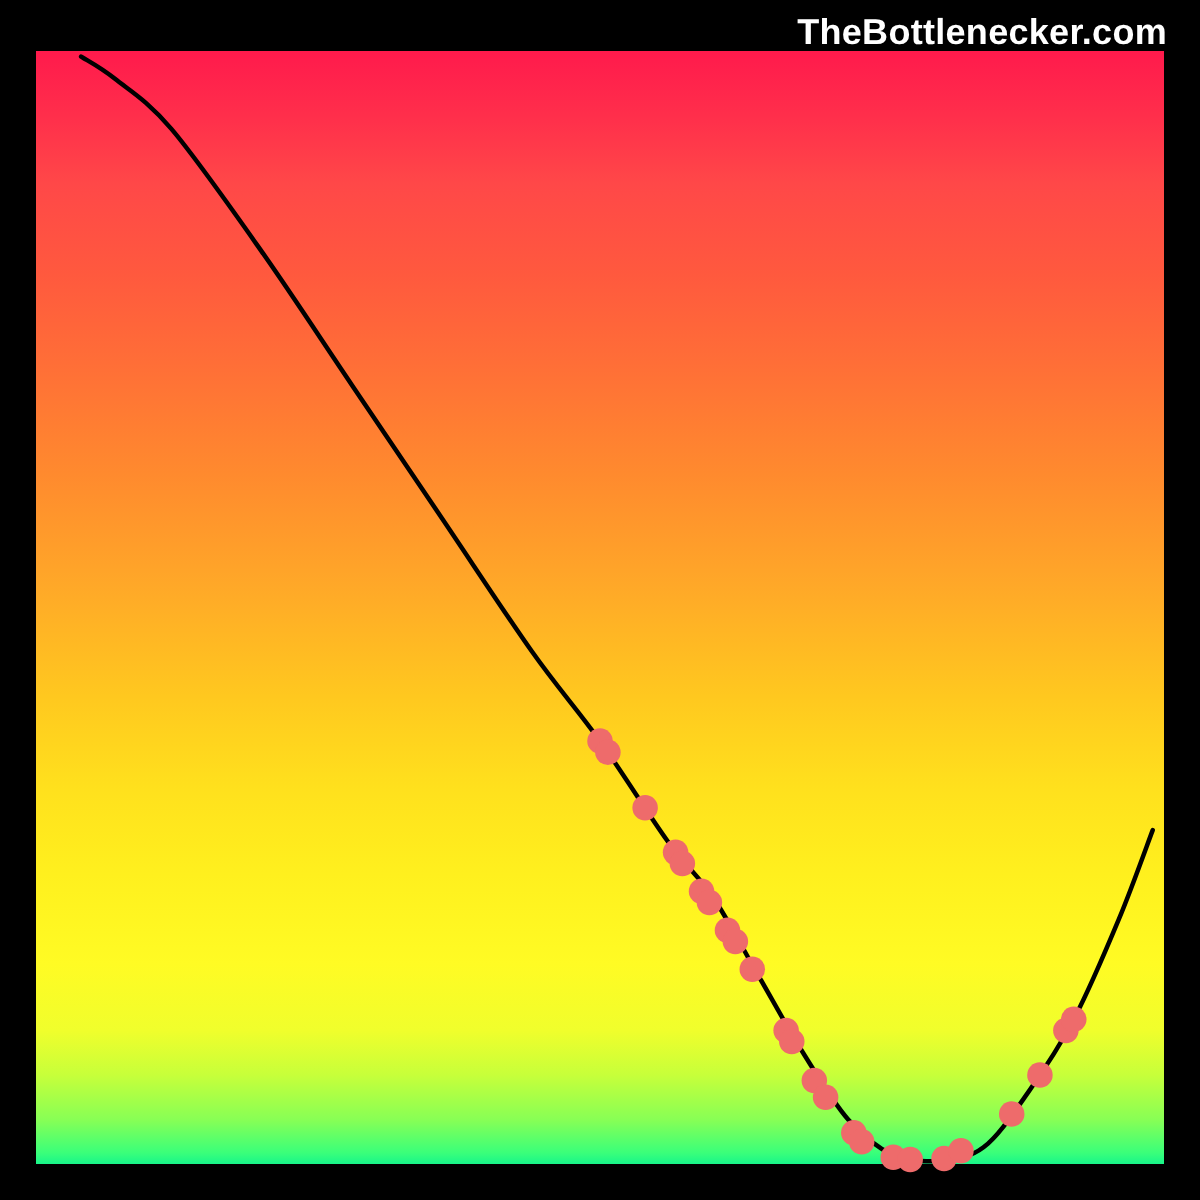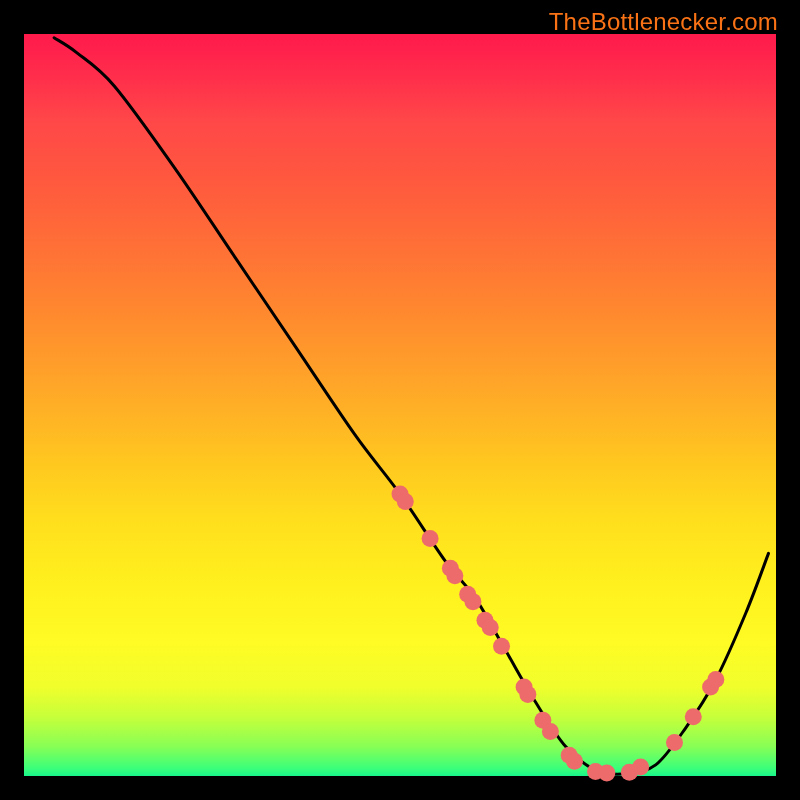--- a/index.html
+++ b/index.html
@@ -15,22 +15,22 @@
     width: 800px;
     height: 800px;
     background: #000000;
   }
   .watermark {
     position: absolute;
     top: 8px;
     right: 22px;
     font-family: Arial, Helvetica, sans-serif;
     font-size: 24px;
-    font-weight: 400;
-    color: #f97316;
+    font-weight: 700;
+    color: #ffffff;
     letter-spacing: 0.2px;
   }
   .plot-area {
     position: absolute;
     left: 24px;
     top: 34px;
     width: 752px;
     height: 742px;
   }
   

